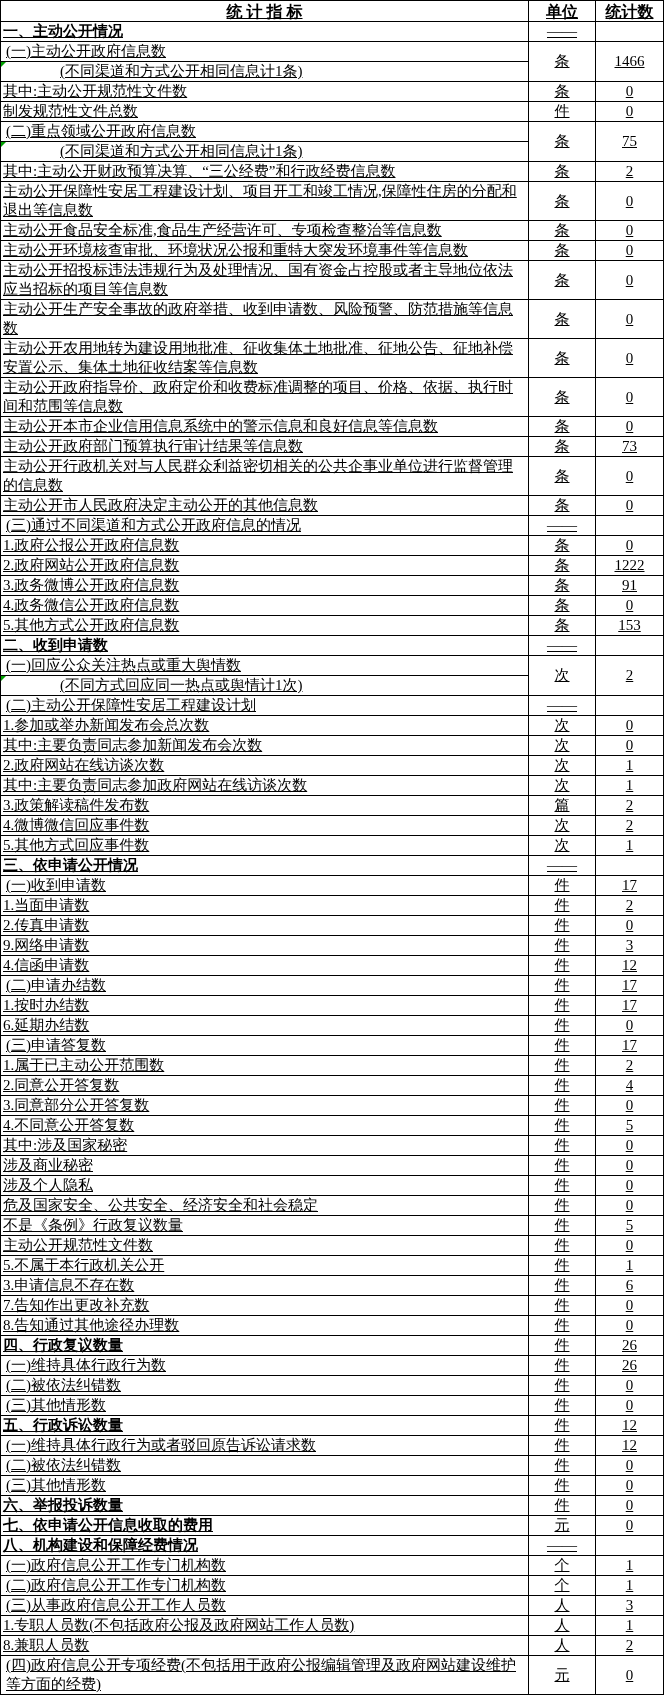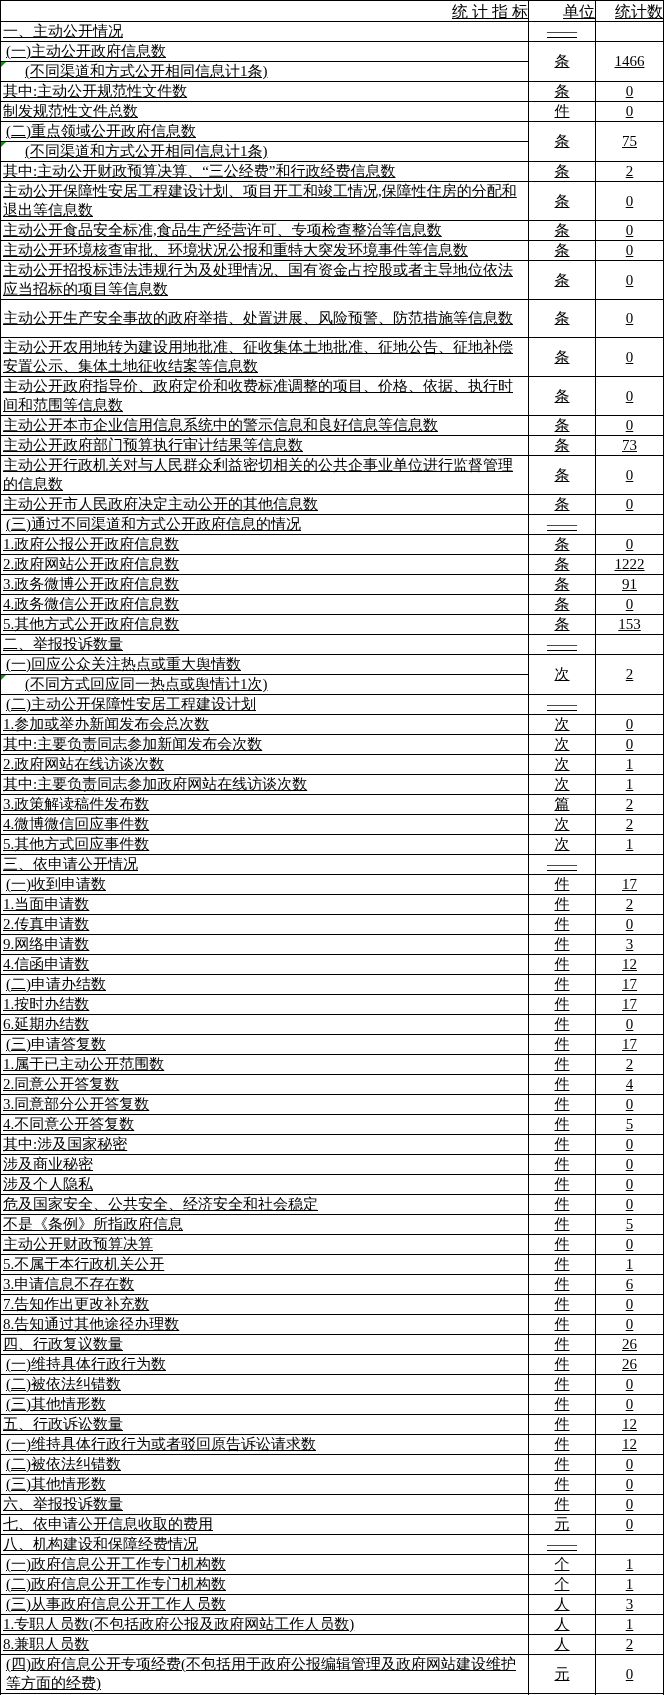--- a/index.html
+++ b/index.html
@@ -11,25 +11,25 @@
     border-collapse:collapse;table-layout:fixed;width:663px;margin:0;
   }
   col.c-ind{width:528px}
   col.c-unit{width:67px}
   col.c-val{width:68px}
   th,td{
     border:1px solid #000;padding:0;overflow:hidden;
     font-size:15px;line-height:19px;text-decoration:underline;
     vertical-align:middle;background:#fff;
   }
-  th{font-weight:normal;text-align:right;height:20px;font-size:16px}
+  th{font-weight:bold;text-align:center;height:20px;font-size:16px}
   td.ind{text-align:left;padding:0 2px;word-break:break-all}
   td.ind.paren{padding-left:5px}
-  td.ind.sub{padding-left:24px;position:relative}
-  td.ind.section{font-weight:normal}
+  td.ind.sub{padding-left:59px;position:relative}
+  td.ind.section{font-weight:bold}
   td.unit,td.val{text-align:center}
   tr.h1 td{height:18px}
   tr.h2 td{height:37px}
   .flag{
     position:absolute;left:0;top:0;width:0;height:0;
     border-top:5px solid #00A000;border-right:5px solid transparent;
   }
 </style>
 </head>
 <body>
@@ -98,21 +98,21 @@
         <td class="ind plain">主动公开环境核查审批、环境状况公报和重特大突发环境事件等信息数</td>
         <td class="unit">条</td>
         <td class="val">0</td>
       </tr>
       <tr class="h2">
         <td class="ind plain">主动公开招投标违法违规行为及处理情况、国有资金占控股或者主导地位依法应当招标的项目等信息数</td>
         <td class="unit">条</td>
         <td class="val">0</td>
       </tr>
       <tr class="h2">
-        <td class="ind plain">主动公开生产安全事故的政府举措、处置进展、风险预警、防范措施等信息数</td>
+        <td class="ind plain">主动公开生产安全事故的政府举措、收到申请数、风险预警、防范措施等信息数</td>
         <td class="unit">条</td>
         <td class="val">0</td>
       </tr>
       <tr class="h2">
         <td class="ind plain">主动公开农用地转为建设用地批准、征收集体土地批准、征地公告、征地补偿安置公示、集体土地征收结案等信息数</td>
         <td class="unit">条</td>
         <td class="val">0</td>
       </tr>
       <tr class="h2">
         <td class="ind plain">主动公开政府指导价、政府定价和收费标准调整的项目、价格、依据、执行时间和范围等信息数</td>
@@ -163,21 +163,21 @@
         <td class="ind plain">4.政务微信公开政府信息数</td>
         <td class="unit">条</td>
         <td class="val">0</td>
       </tr>
       <tr class="h1">
         <td class="ind plain">5.其他方式公开政府信息数</td>
         <td class="unit">条</td>
         <td class="val">153</td>
       </tr>
       <tr class="h1">
-        <td class="ind section">二、举报投诉数量</td>
+        <td class="ind section">二、收到申请数</td>
         <td class="unit">——</td>
         <td class="val"></td>
       </tr>
       <tr class="h1">
         <td class="ind paren">(一)回应公众关注热点或重大舆情数</td>
         <td class="unit" rowspan="2">次</td>
         <td class="val" rowspan="2">2</td>
       </tr>
       <tr class="h1">
         <td class="ind sub"><span class="flag"></span>(不同方式回应同一热点或舆情计1次)</td>
@@ -306,26 +306,26 @@
         <td class="ind plain">涉及个人隐私</td>
         <td class="unit">件</td>
         <td class="val">0</td>
       </tr>
       <tr class="h1">
         <td class="ind plain">危及国家安全、公共安全、经济安全和社会稳定</td>
         <td class="unit">件</td>
         <td class="val">0</td>
       </tr>
       <tr class="h1">
-        <td class="ind plain">不是《条例》所指政府信息</td>
+        <td class="ind plain">不是《条例》行政复议数量</td>
         <td class="unit">件</td>
         <td class="val">5</td>
       </tr>
       <tr class="h1">
-        <td class="ind plain">主动公开财政预算决算</td>
+        <td class="ind plain">主动公开规范性文件数</td>
         <td class="unit">件</td>
         <td class="val">0</td>
       </tr>
       <tr class="h1">
         <td class="ind plain">5.不属于本行政机关公开</td>
         <td class="unit">件</td>
         <td class="val">1</td>
       </tr>
       <tr class="h1">
         <td class="ind plain">3.申请信息不存在数</td>

